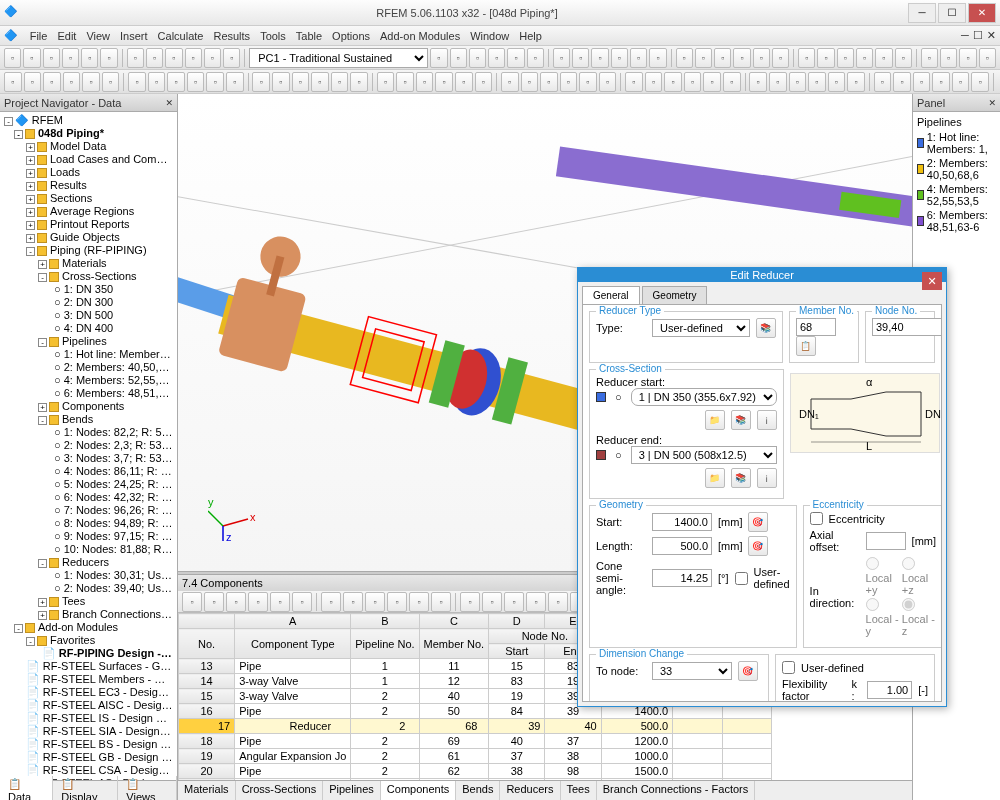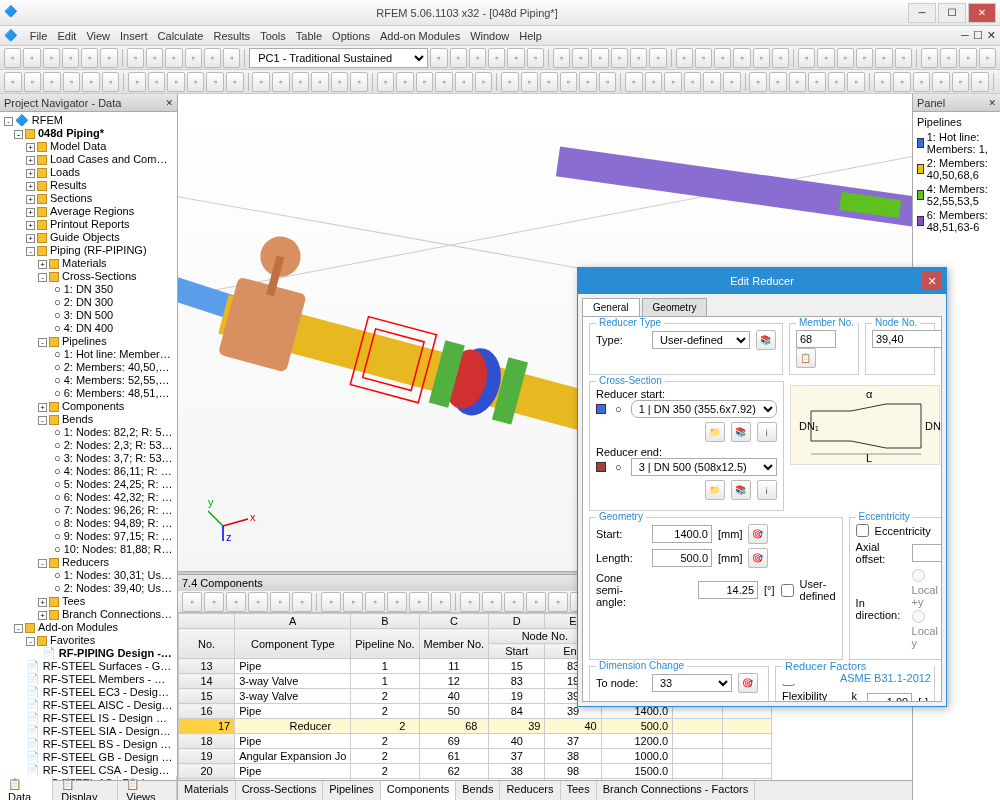--- a/index.html
+++ b/index.html
@@ -43,21 +43,21 @@
 tr.selected td{background:#fff8d0;padding-left:39px;}
 tr.selected .rowhdr{background:#ffd040;}
 .comp-tabs{height:20px;background:#eee;border-top:1px solid #aaa;display:flex;font-size:10px;}
 .comp-tab{padding:2px 6px;border-right:1px solid #ccc;}
 .comp-tab.active{background:#fff;}
 .rpanel{width:88px;background:#fff;border-left:1px solid #aaa;}
 .legend{padding:4px;font-size:9px;}
 .legend-item{display:flex;align-items:center;gap:3px;margin-bottom:2px;}
 .swatch{width:10px;height:10px;border:1px solid #333;}
 .dialog{position:absolute;left:577px;top:267px;width:370px;height:440px;background:#f0f0f0;border:1px solid #2a8dd4;box-shadow:2px 2px 8px rgba(0,0,0,0.3);display:flex;flex-direction:column;z-index:100;}
-.dlg-title{height:26px;background:#2a8dd4;color:#fff;display:flex;align-items:center;justify-content:center;position:relative;}
+.dlg-title{height:14px;background:#2a8dd4;color:#fff;display:flex;align-items:center;justify-content:center;position:relative;}
 .dlg-close{position:absolute;right:4px;top:4px;width:20px;height:18px;background:#c75050;color:#fff;display:flex;align-items:center;justify-content:center;font-size:11px;}
 .dlg-tabs{height:22px;display:flex;padding:4px 4px 0;gap:2px;}
 .dlg-tab{padding:3px 10px;background:#e0e0e0;border:1px solid #aaa;border-bottom:none;font-size:10px;}
 .dlg-tab.active{background:#fff;}
 .dlg-body{flex:1;background:#fff;margin:0 4px 4px;border:1px solid #aaa;padding:6px;overflow:auto;font-size:10px;}
 .fieldset{border:1px solid #ccc;margin-bottom:6px;padding:6px;position:relative;}
 .fieldset .legend-t{position:absolute;top:-7px;left:6px;background:#fff;padding:0 3px;color:#2a8dd4;font-size:10px;}
 .frow{display:flex;align-items:center;gap:6px;margin-bottom:4px;}
 .frow label{min-width:50px;}
 .finput{border:1px solid #aaa;height:18px;padding:0 3px;background:#fff;}
@@ -585,21 +585,21 @@
             <span class="tbtn">🎯</span>
           </div>
         <div class="frow">
             <label>Length:</label>
             <input class="finput" style="width: 60px; text-align: right;" value="500.0">
             <span>[mm]</span>
             <span class="tbtn">🎯</span>
           </div>
         <div class="frow">
             <label style="min-width:50px;">Cone semi-angle:</label>
-            <input class="finput" style="width: 60px; text-align: right; margin-left: 46px;" value="14.25">
+            <input class="finput" style="width: 60px; text-align: right;" value="14.25">
             <span>[°]</span>
             <input type="checkbox" style="">
             <span>User-defined</span>
           </div>
       </div>
       <div class="fieldset" style="width:160px;">
         <div class="legend-t">Eccentricity</div>
         <div class="frow">
             <input type="checkbox" style="">
             <span>Eccentricity</span>
@@ -624,21 +624,20 @@
     <div style="display:flex;gap:6px;">
       <div class="fieldset" style="flex:1;">
         <div class="legend-t">Dimension Change</div>
         <div class="frow">
             <label>To node:</label>
           <select class="finput" style="width:80px;"><option>33</option></select>
           <span class="tbtn">🎯</span>
           </div>
       </div>
       <div class="fieldset" style="width:160px;">
-        <div class="legend-t"><span>Reducer Factors</span> <span style="float:right;color:#2a8dd4;margin-left:20px;">ASME B31.1-2012</span></div>
         <div class="frow">
             <input type="checkbox" style="">
             <span>User-defined</span>
           </div>
         <div class="frow">
             <label>Flexibility factor</label>
             <span>k :</span>
             <input class="finput" style="width: 45px; text-align: right;" value="1.00">
             <span>[-]</span>
           </div>

